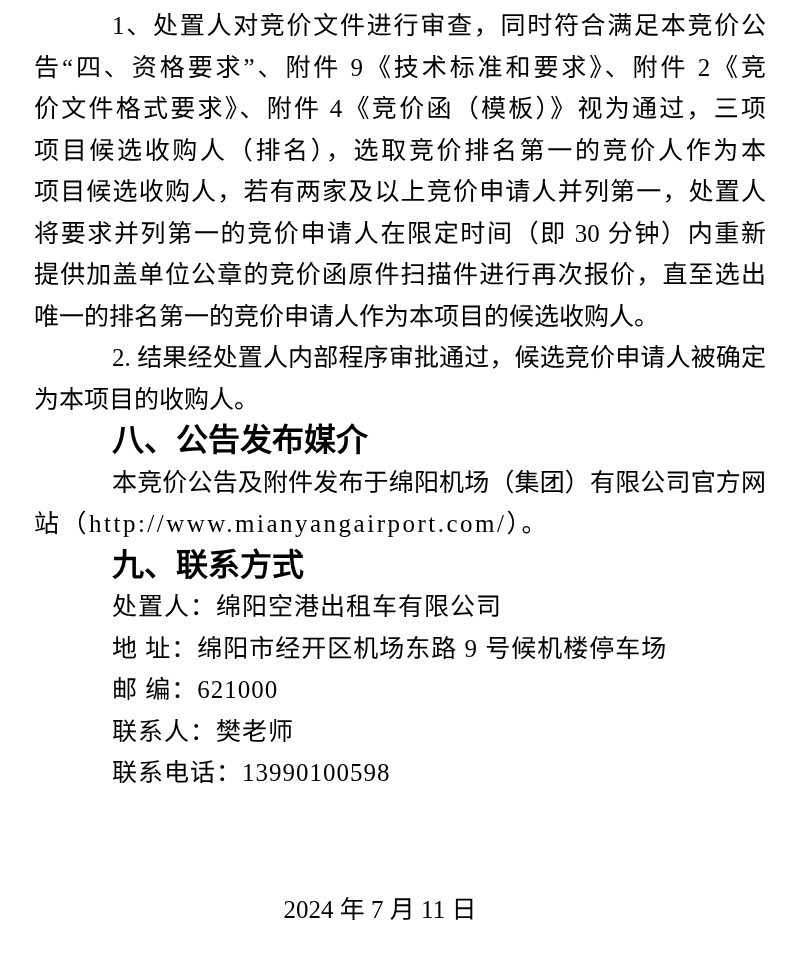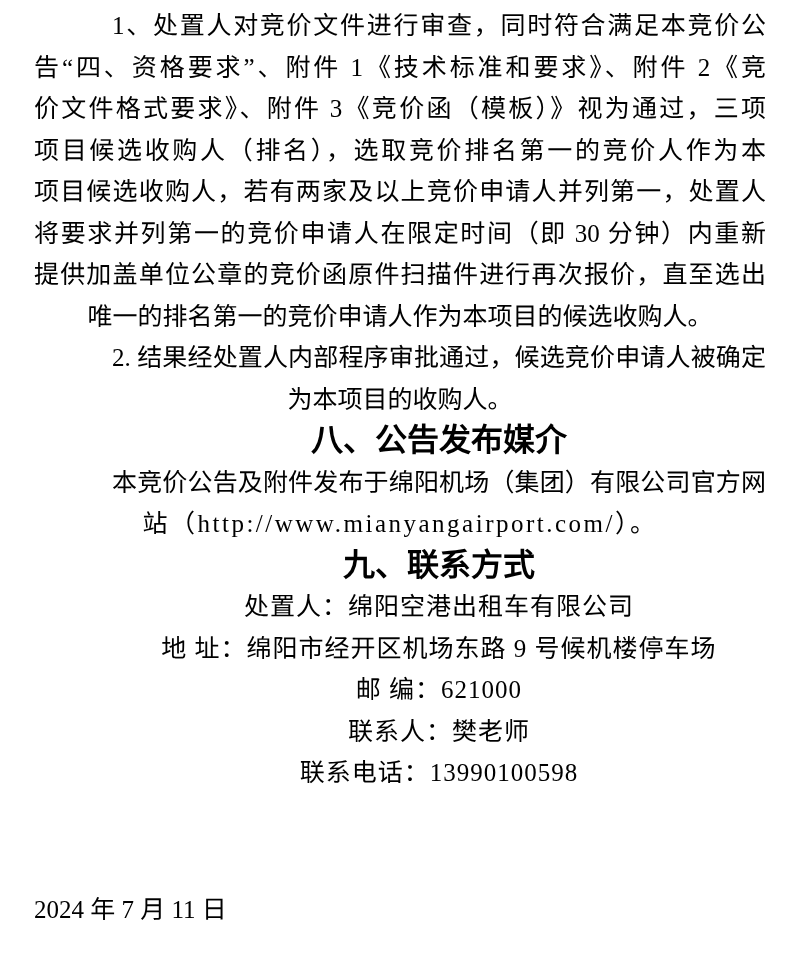--- a/index.html
+++ b/index.html
@@ -18,21 +18,20 @@
     font-family: "Liberation Serif", "DejaVu Serif", serif;
     overflow: hidden;
   }
   .line {
     width: 732px;
     font-size: 25px;
     line-height: 41.5px;
     height: 41.5px;
     white-space: nowrap;
     color: #000000;
-    text-align: center;
   }
   .just {
     white-space: normal;
     text-align: justify;
     text-align-last: justify;
     text-justify: inter-character;
     overflow: hidden;
   }
   .indent {
     box-sizing: border-box;
@@ -50,34 +49,34 @@
     padding-left: 78px;
     letter-spacing: 1px;
   }
   .url-line {
     letter-spacing: 2.5px;
   }
   .date-spacer {
     height: 95px;
   }
   .date-line {
-    text-align: left;
+    text-align: center;
     box-sizing: border-box;
     padding-right: 40px;
   }
 </style>
 </head>
 <body>
 
 <div class="page">
 
   <div>
     <div class="line just indent">1、处置人对竞价文件进行审查，同时符合满足本竞价公</div>
-    <div class="line just">告“四、资格要求”、附件 1《技术标准和要求》、附件 2《竞</div>
-    <div class="line just">价文件格式要求》、附件 3《竞价函（模板）》视为通过，三项</div>
+    <div class="line just">告“四、资格要求”、附件 9《技术标准和要求》、附件 2《竞</div>
+    <div class="line just">价文件格式要求》、附件 4《竞价函（模板）》视为通过，三项</div>
     <div class="line just">项目候选收购人（排名），选取竞价排名第一的竞价人作为本</div>
     <div class="line just">项目候选收购人，若有两家及以上竞价申请人并列第一，处置人</div>
     <div class="line just">将要求并列第一的竞价申请人在限定时间（即 30 分钟）内重新</div>
     <div class="line just">提供加盖单位公章的竞价函原件扫描件进行再次报价，直至选出</div>
     <div class="line">唯一的排名第一的竞价申请人作为本项目的候选收购人。</div>
   </div>
 
   <div>
     <div class="line just indent">2. 结果经处置人内部程序审批通过，候选竞价申请人被确定</div>
     <div class="line">为本项目的收购人。</div>

